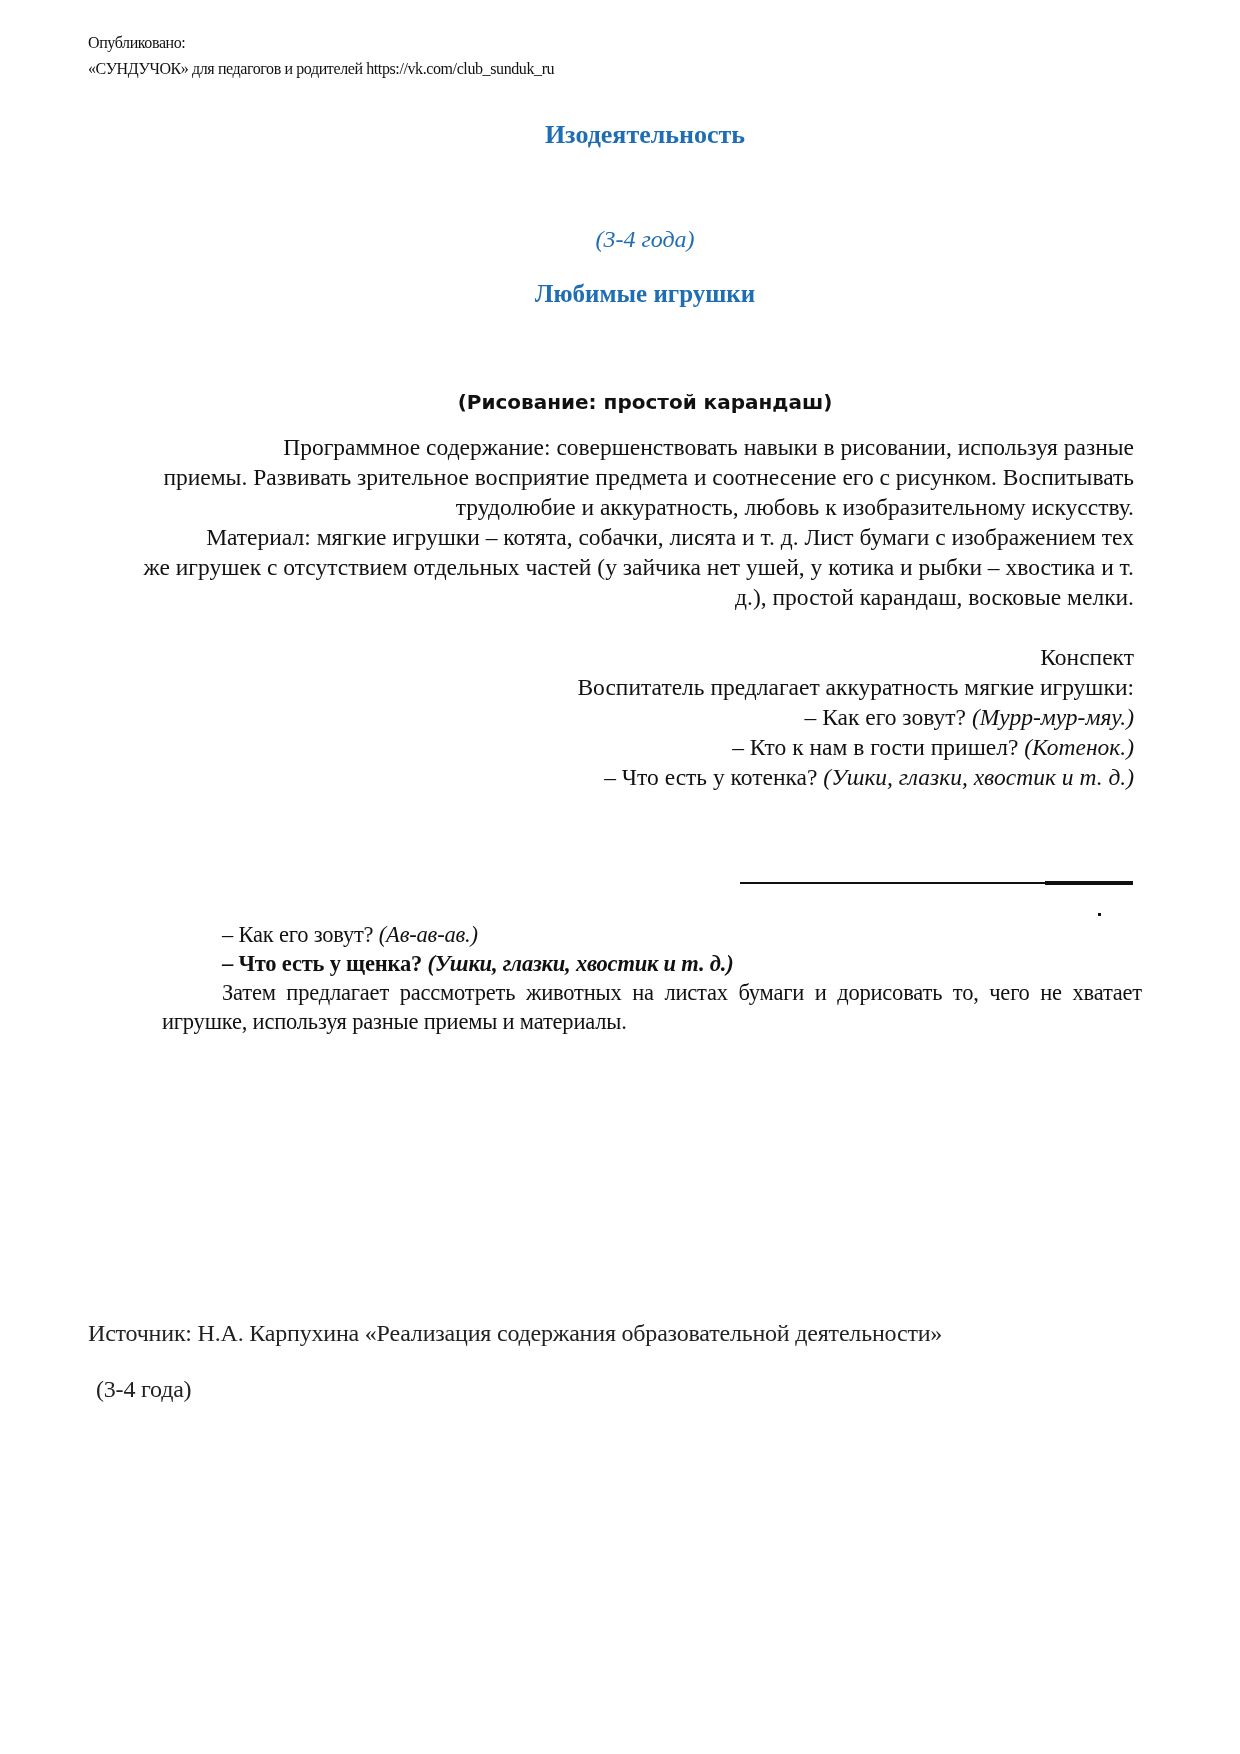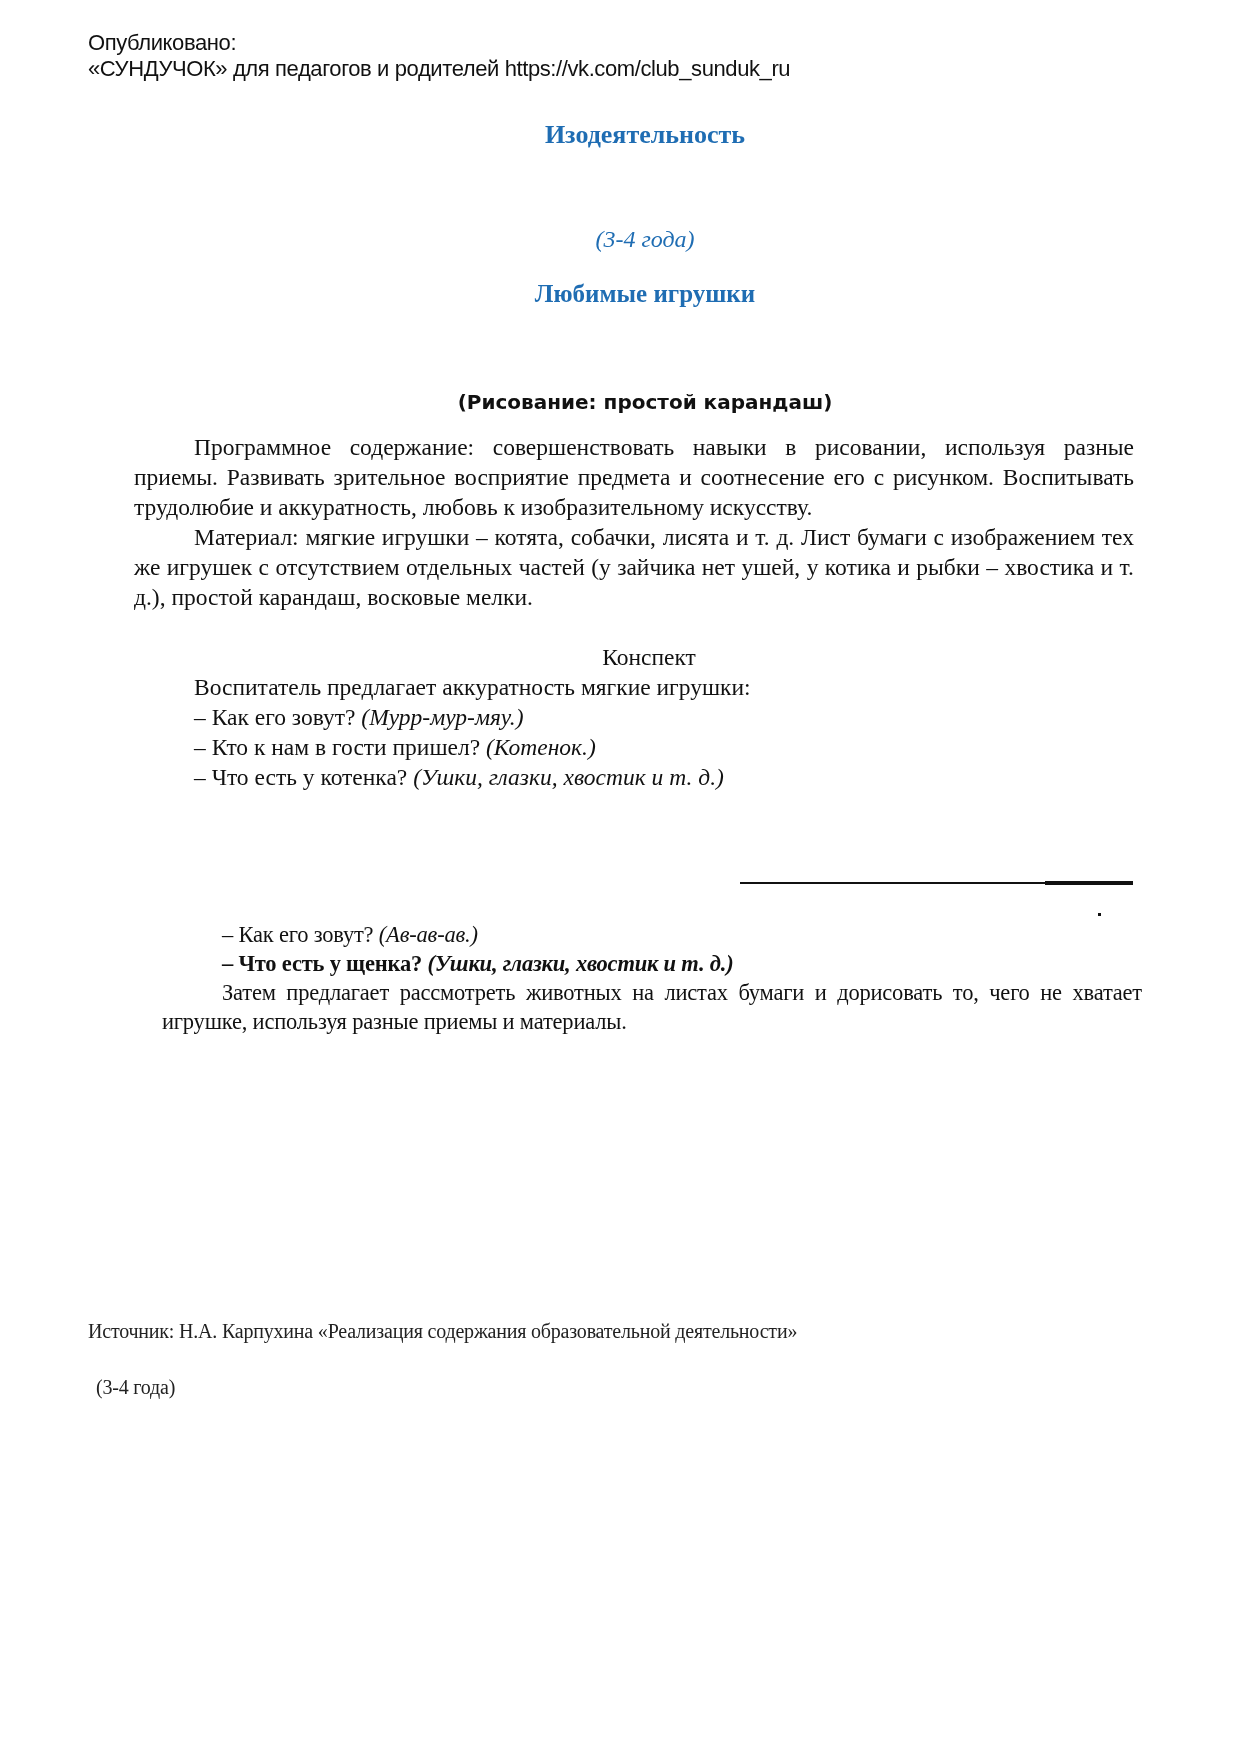--- a/index.html
+++ b/index.html
@@ -1,32 +1,32 @@
 <!DOCTYPE html>
 <html><head>
 <meta charset="utf-8">
 <style>
   html, body { margin: 0; padding: 0; background: #ffffff; }
   body { width: 1240px; height: 1754px; position: relative; overflow: hidden; color: #111; }
   .abs { position: absolute; white-space: nowrap; }
-  .pub { font-family: Liberation Sans, sans-serif; font-size: 22px; line-height: 26px; color: #111; letter-spacing: -0.4px; }
+  .pub { font-family: Liberation Serif, serif; font-size: 16px; line-height: 26px; color: #111; letter-spacing: -0.4px; }
   .blue { color: #1f6db3; font-family: "Liberation Serif", serif; }
   .h-title { font-weight: bold; font-size: 26px; }
   .h-age { font-style: italic; font-size: 24px; }
   .h-topic { font-weight: bold; font-size: 25px; }
   .subtitle { font-family: "DejaVu Sans", sans-serif; font-size: 20px; font-weight: bold; color: #111; }
   .body-text { font-family: "Liberation Serif", serif; font-size: 23.5px; line-height: 30px; color: #111; }
   .body-text b { font-weight: normal; }
   .body-text i { font-style: italic; }
   .para { position: absolute; left: 134px; width: 1000px; text-align: justify; }
-  .para p { margin: 0; }
+  .para p { margin: 0; text-align: right; }
   .indent { text-indent: 60px; }
   .center { text-align: center; }
   .lower { font-family: "Liberation Serif", serif; font-size: 22.5px; line-height: 29px; color: #111; letter-spacing: -0.2px; margin-top: 28px; }
-  .source { font-family: "Liberation Serif", serif; font-size: 20px; color: #222; letter-spacing: -0.2px; }
+  .source { font-family: "Liberation Serif", serif; font-size: 24px; color: #222; letter-spacing: -0.2px; }
   .hline { position: absolute; left: 740px; top: 882px; width: 392px; height: 2px; background: #111; }
   .hline-thick { position: absolute; left: 1045px; top: 881px; width: 88px; height: 4px; background: #111; }
   .dot { position: absolute; left: 1098px; top: 913px; width: 3px; height: 3px; background: #111; }
 </style>
 </head>
 <body>
 
 <div class="abs pub" style="left:88px; top:30px;">Опубликовано:</div>
 <div class="abs pub" style="left:88px; top:56px;">«СУНДУЧОК» для педагогов и родителей https://vk.com/club_sunduk_ru</div>
 

